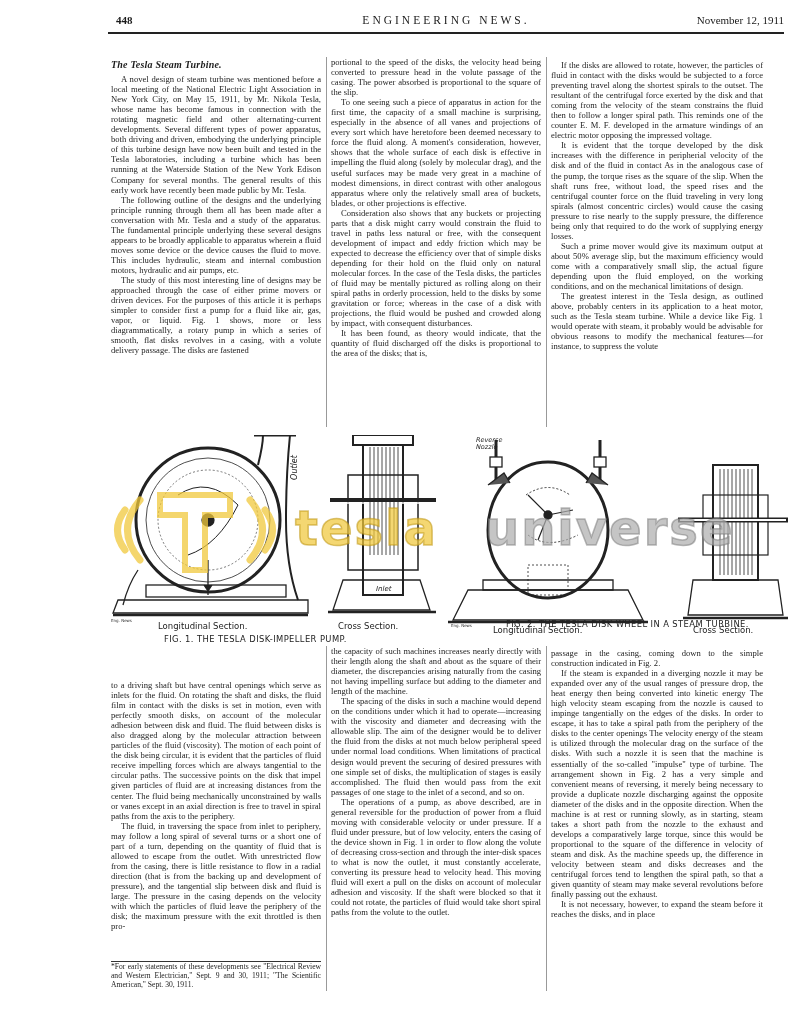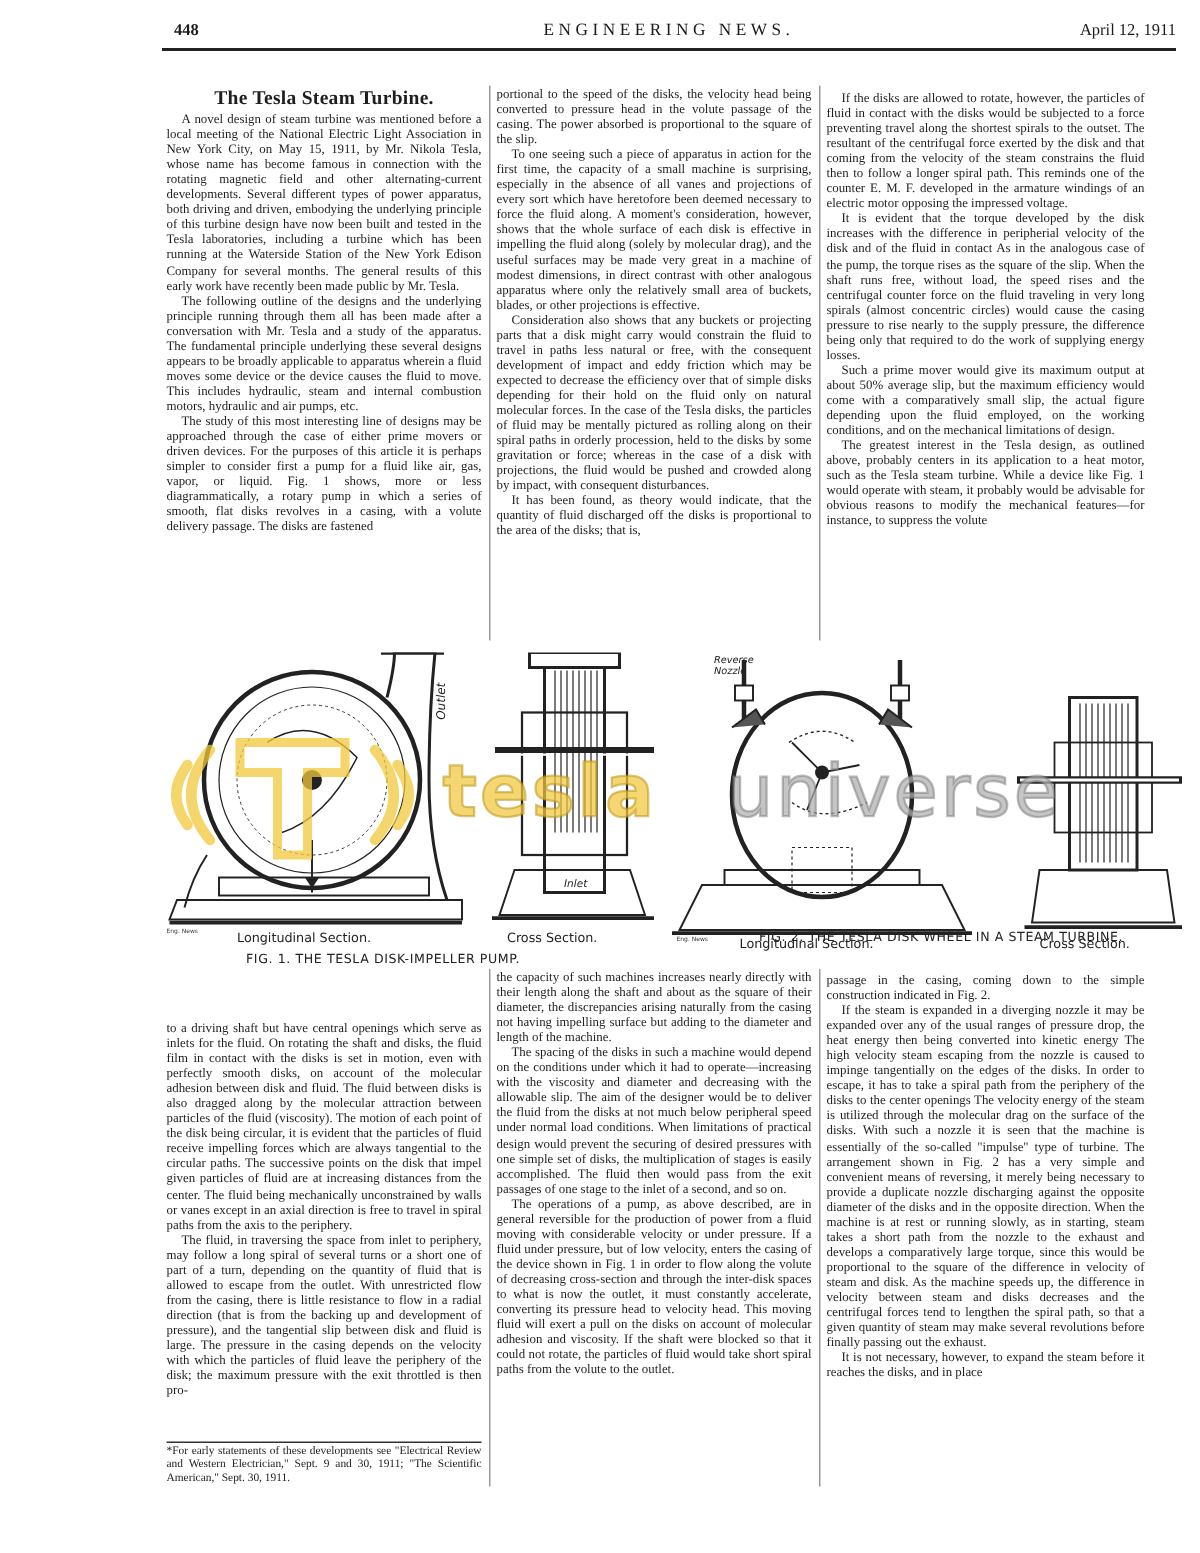--- a/index.html
+++ b/index.html
@@ -10,52 +10,52 @@
   .header .pnum { position: absolute; left: 8px; top: 0; font-size: 11px; font-weight: bold; font-family: "Liberation Serif", serif; }
   .header .title { position: absolute; left: 0; width: 100%; text-align: center; top: 0; font-size: 11.5px; letter-spacing: 3px; font-family: "Liberation Serif", serif; }
   .header .date { position: absolute; right: 0; top: 0; font-size: 11px; font-family: "Liberation Serif", serif; }
   .header-rule { position: absolute; left: 72px; top: 32px; width: 676px; height: 2px; background: #222; }
 
   .col { position: absolute; font-family: "Liberation Serif", serif; font-size: 8.6px; line-height: 10.05px; text-align: justify; color: #1e1e1e; }
   .col p { margin: 0; text-indent: 10px; }
   .col p.noindent { text-indent: 0; }
   .col p + p { margin-top: 0px; }
 
-  .article-title { font-family: "Liberation Serif", serif; font-size: 13px; font-weight: bold; text-align: center; margin: 0 0 4px 0; letter-spacing: 0.2px; }
+  .article-title { font-family: "Liberation Serif", serif; font-size: 10px; font-weight: bold; margin: 0 0 4px 0; letter-spacing: 0.2px; font-style: italic; }
 
   #c1 { left: 75px; top: 60px; width: 210px; }
   #c2 { left: 295px; top: 57px; width: 210px; }
   #c3 { left: 515px; top: 60px; width: 212px; }
   #c4 { left: 75px; top: 680px; width: 210px; }
   #c5 { left: 295px; top: 646px; width: 210px; }
   #c6 { left: 515px; top: 648px; width: 212px; }
 
   .col-rule { position: absolute; width: 1px; background: #999; }
   .footnote-rule { position: absolute; left: 75px; top: 961px; width: 210px; height: 1px; background: #333; }
   .footnote { position: absolute; left: 75px; top: 963px; width: 210px; font-family: "Liberation Serif", serif; font-size: 7.6px; line-height: 8.8px; text-align: justify; color: #222; }
 
   .figure-area { position: absolute; left: 72px; top: 435px; width: 680px; height: 205px; }
   .figure-area svg { position: absolute; left: 0; top: 0; }
   .fig-label { position: absolute; font-family: "DejaVu Sans", sans-serif; font-size: 8.5px; color: #222; font-style: italic; }
   .fig-caption { position: absolute; font-family: "DejaVu Sans", sans-serif; font-size: 8.4px; color: #222; letter-spacing: 0.4px; }
   .eng-mark { position: absolute; font-family: "DejaVu Sans", sans-serif; font-size: 4px; color: #333; }
 
   .watermark { position: absolute; left: 69px; top: 480px; width: 700px; height: 100px; pointer-events: none; text-align: right; }
   .wm-text-a { position: absolute; font-family: "DejaVu Sans", sans-serif; font-weight: bold; font-size: 48px; letter-spacing: 2px; color: rgba(240, 200, 60, 0.72); -webkit-text-stroke: 1.5px rgba(190, 150, 20, 0.55); }
-  .wm-text-b { position: absolute; font-family: "DejaVu Sans", sans-serif; font-weight: normal; font-size: 48px; letter-spacing: 2px; color: rgba(175, 175, 175, 0.72); -webkit-text-stroke: 1.5px rgba(120,120,120,0.5); }
+  .wm-text-b { position: absolute; font-family: "DejaVu Sans", sans-serif; font-weight: bold; font-size: 48px; letter-spacing: 2px; color: rgba(175, 175, 175, 0.72); -webkit-text-stroke: 1.5px rgba(120,120,120,0.5); }
 </style>
 </head>
 <body>
 
 <div class="page">
 
   <div class="header">
     <span class="pnum">448</span>
     <span class="title">ENGINEERING NEWS.</span>
-    <span class="date">April 12, 1911</span>
+    <span class="date">November 12, 1911</span>
   </div>
   <div class="header-rule"></div>
 
   <div class="col" id="c1">
     <div class="article-title">The Tesla Steam Turbine.</div>
     <p>A novel design of steam turbine was mentioned before a local meeting of the National Electric Light Association in New York City, on May 15, 1911, by Mr. Nikola Tesla, whose name has become famous in connection with the rotating magnetic field and other alternating-current developments. Several different types of power apparatus, both driving and driven, embodying the underlying principle of this turbine design have now been built and tested in the Tesla laboratories, including a turbine which has been running at the Waterside Station of the New York Edison Company for several months. The general results of this early work have recently been made public by Mr. Tesla.</p>
     <p>The following outline of the designs and the underlying principle running through them all has been made after a conversation with Mr. Tesla and a study of the apparatus. The fundamental principle underlying these several designs appears to be broadly applicable to apparatus wherein a fluid moves some device or the device causes the fluid to move. This includes hydraulic, steam and internal combustion motors, hydraulic and air pumps, etc.</p>
     <p>The study of this most interesting line of designs may be approached through the case of either prime movers or driven devices. For the purposes of this article it is perhaps simpler to consider first a pump for a fluid like air, gas, vapor, or liquid. Fig. 1 shows, more or less diagrammatically, a rotary pump in which a series of smooth, flat disks revolves in a casing, with a volute delivery passage. The disks are fastened</p>
   </div>
 

